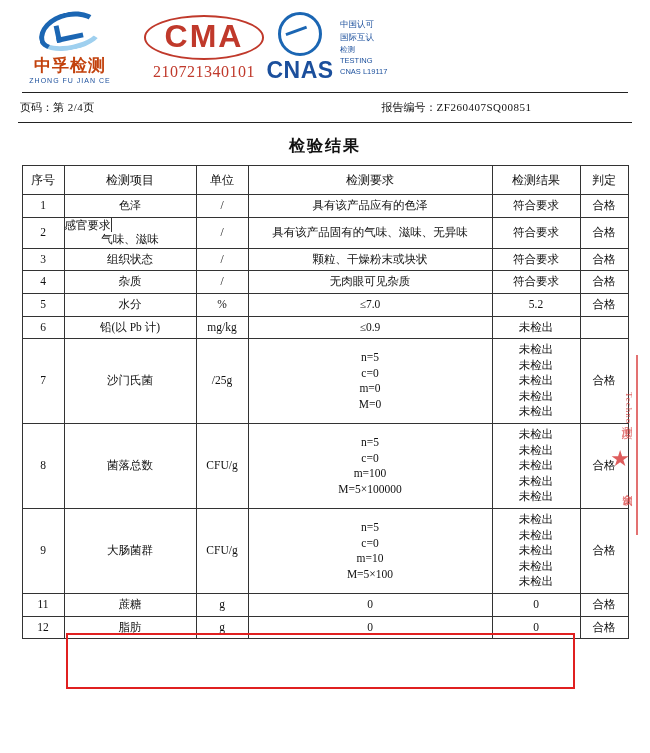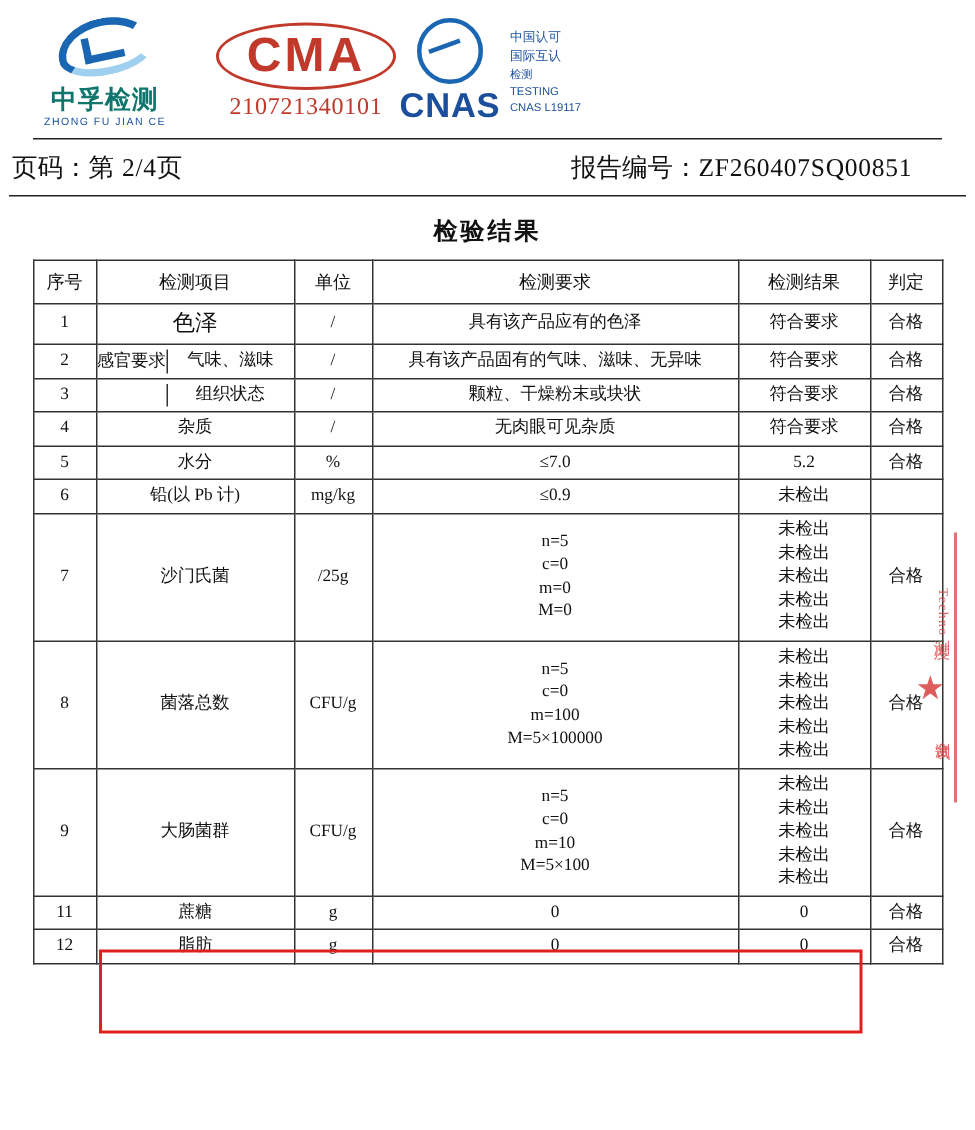--- a/index.html
+++ b/index.html
@@ -62,21 +62,21 @@
     top: 6px;
     width: 22px;
     height: 12px;
     border-bottom: 5px solid #1b66b3;
     border-left: 5px solid #1b66b3;
   }
   .logo-zf .cn {
     font-family: "Liberation Sans", sans-serif;
     font-size: 17px;
     font-weight: bold;
-    color: #0f766e;
+    color: #c2410c;
     margin-top: 2px;
     letter-spacing: 1px;
   }
   .logo-zf .py {
     font-family: "Liberation Sans", sans-serif;
     font-size: 7px;
     color: #1b4f9c;
     letter-spacing: 1px;
     margin-top: 3px;
   }
@@ -182,23 +182,23 @@
   }
 
   
   .rule {
     border-top: 1.5px solid #222;
     margin: 0 22px;
   }
   .meta {
     display: flex;
     align-items: center;
-    margin: 0 6px;
+    margin: 0 18px;
     padding: 7px 2px 7px 2px;
-    font-size: 17px;
+    font-size: 11px;
     border-bottom: 1.5px solid #222;
   }
   .meta .page-no { width: 46%; }
   .meta .report-no { width: 54%; text-align: left; padding-left: 150px; }
   .meta .val { letter-spacing: 0.5px; }
 
   
   .section-title {
     text-align: center;
     font-size: 16px;
@@ -227,39 +227,39 @@
     font-size: 12px;
   }
   .c-no     { width: 42px; }
   .c-item   { width: 132px; }
   .c-unit   { width: 52px; }
   .c-req    { width: 244px; }
   .c-res    { width: 88px; }
   .c-judge  { width: 48px; }
 
   .item-split { padding: 0 !important; }
-  .split-wrap { display: flex; height: 100%; }
+  .split-wrap { display: flex; height: 100%; flex-direction: column; }
   .split-group {
     width: 46px;
     border-right: 1px solid #333;
     display: flex;
     align-items: center;
     justify-content: center;
     font-size: 11.5px;
     line-height: 1.3;
   }
   .split-name {
     flex: 1;
     display: flex;
     align-items: center;
     justify-content: center;
   }
   .sensory-cell {
     padding: 0 2px;
-    font-size: 15px;
+    font-size: 11px;
     line-height: 1.25;
   }
   .ml-lines { line-height: 1.45; }
   .nd-lines { line-height: 1.45; }
   .row-micro td { height: 78px; }
   .highlight-row td {
     border-top-color: #333;
   }
 
   

